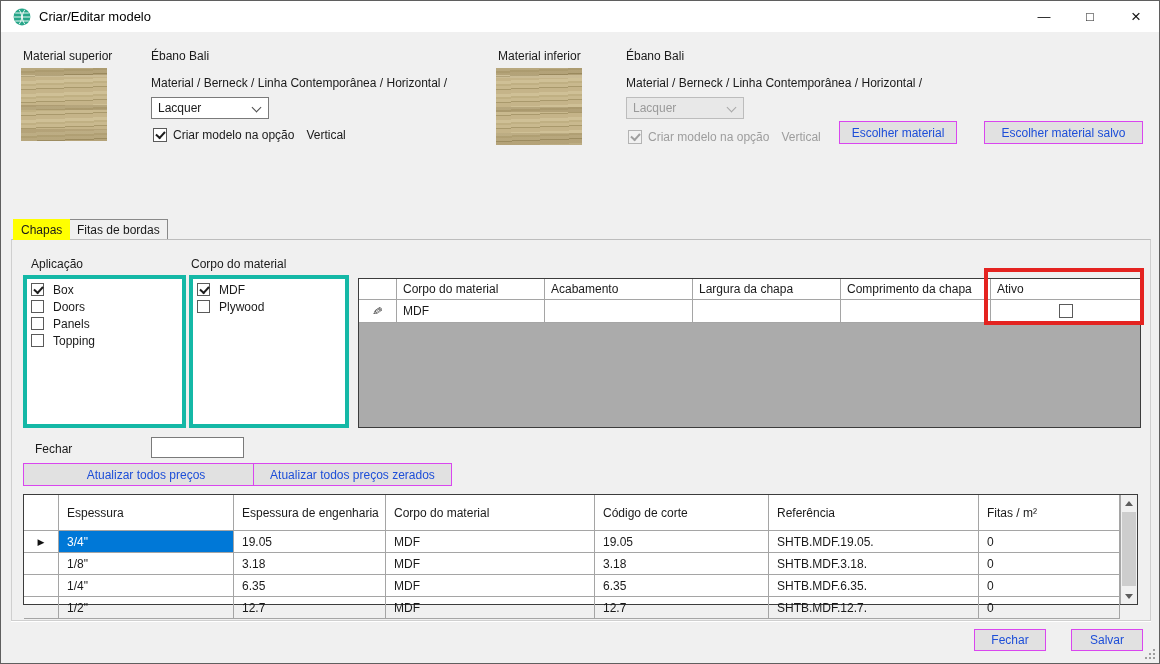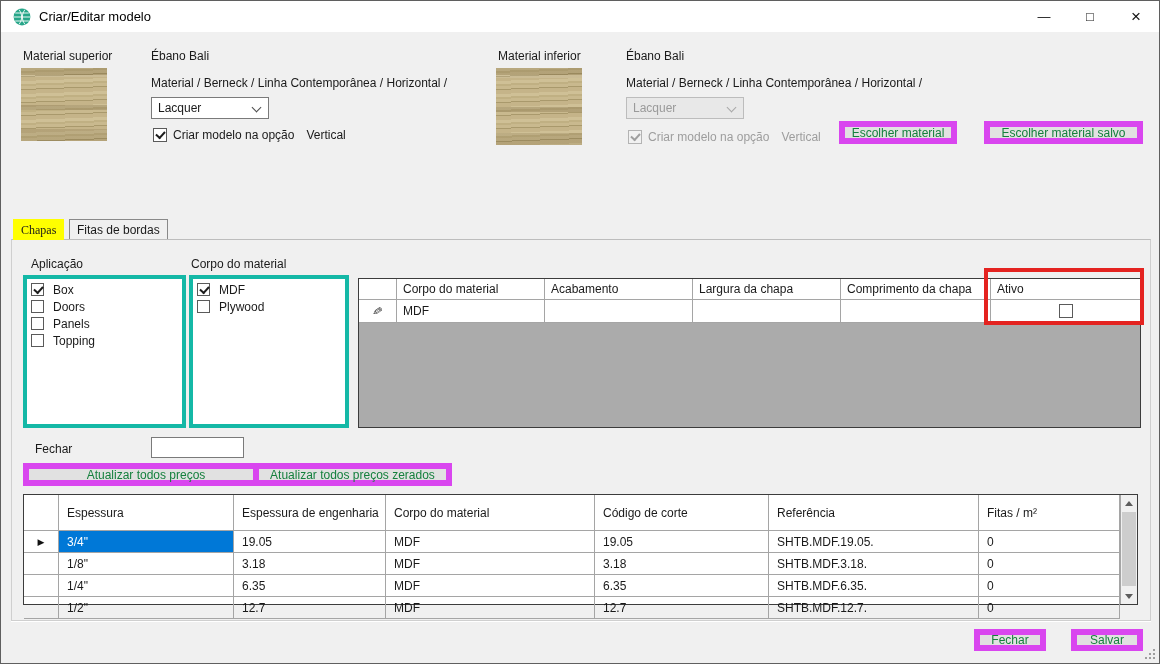--- a/index.html
+++ b/index.html
@@ -11,22 +11,22 @@
   
   .titlebar{position:absolute;left:0;top:0;width:100%;height:31px;background:#ffffff;}
   .appicon{position:absolute;left:12px;top:7px;width:18px;height:18px;}
   .wtitle{position:absolute;left:38px;top:8px;font-size:13px;color:#000;}
   .wbtns{position:absolute;right:0;top:0;height:31px;display:flex;}
   .wbtn{width:46px;height:31px;display:flex;align-items:center;justify-content:center;
         font-size:13px;color:#111;background:transparent;border:none;cursor:default;}
   .wbtn.close{font-size:17px;}
   
   .lbl{position:absolute;white-space:nowrap;}
-  .btn{position:absolute;background:#e1e1e1;border:6px solid #d946ef;
-       display:flex;align-items:center;justify-content:center;font-size:12px;color:#15803d;
+  .btn{position:absolute;background:#e1e1e1;border:1px solid #d946ef;
+       display:flex;align-items:center;justify-content:center;font-size:12px;color:#1d4ed8;
        font-family:"Liberation Sans",sans-serif;}
   .combo{position:absolute;background:#fff;border:1px solid #7a7a7a;display:flex;
          align-items:center;padding-left:6px;}
   .combo .chev{position:absolute;right:8px;top:6px;width:7px;height:7px;
          border-right:1px solid #4d4d4d;border-bottom:1px solid #4d4d4d;
          transform:rotate(45deg);}
   .combo.dis{background:#e8e8e8;border-color:#bcbcbc;color:#9a9a9a;}
   .combo.dis .chev{border-color:#a8a8a8;}
   .checkrow{position:absolute;display:flex;align-items:flex-end;gap:6px;white-space:nowrap;}
   .cb{position:relative;display:inline-block;width:14px;height:14px;background:#fff;
@@ -153,21 +153,21 @@
     <span class="chev"></span>
   </div>
   <div class="checkrow dis" style="left:627px;top:129px;">
     <span class="cb on"></span>
     <span class="ctext">Criar modelo na opção</span>
     <span class="ctext optgap">Vertical</span>
   </div>
   <button class="btn" style="left:838px;top:120px;width:118px;height:23px;">Escolher material</button>
   <button class="btn" style="left:983px;top:120px;width:159px;height:23px;">Escolher material salvo</button>
 
-  <div class="tab hl" style="left:12px;top:218px;font-family:Liberation Serif, serif;">Chapas</div>
+  <div class="tab hl" style="left:12px;top:218px;">Chapas</div>
   <div class="tab" style="left:68px;top:218px;">Fitas de bordas</div>
   <div class="tabpanel"></div>
 
   <span class="lbl" style="left:30px;top:256px;">Aplicação</span>
   <div class="listbox" style="left:22px;top:274px;width:163px;height:153px;">
     <div class="litem">
       <span class="cb on"></span>
       <span>Box</span>
     </div>
     <div class="litem">

